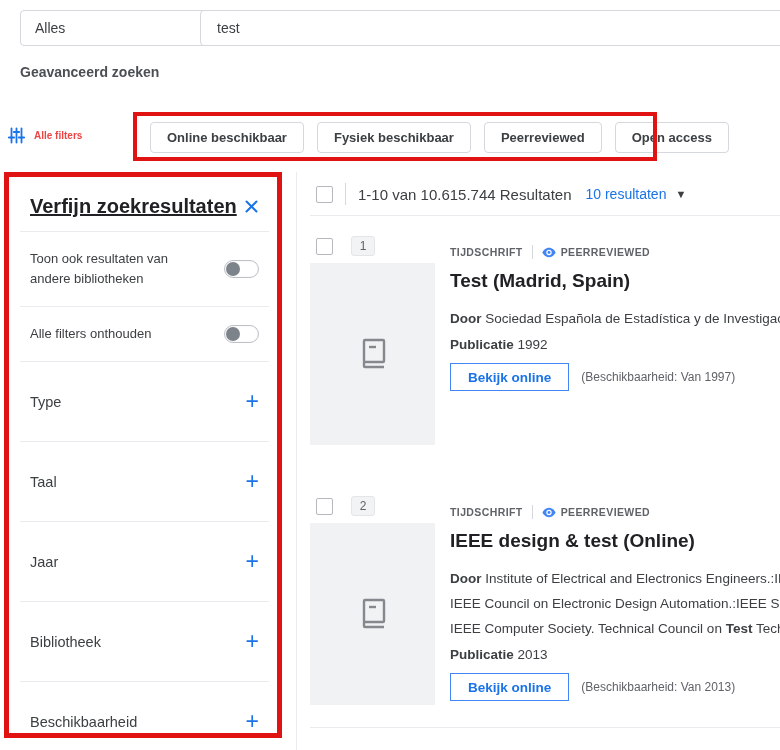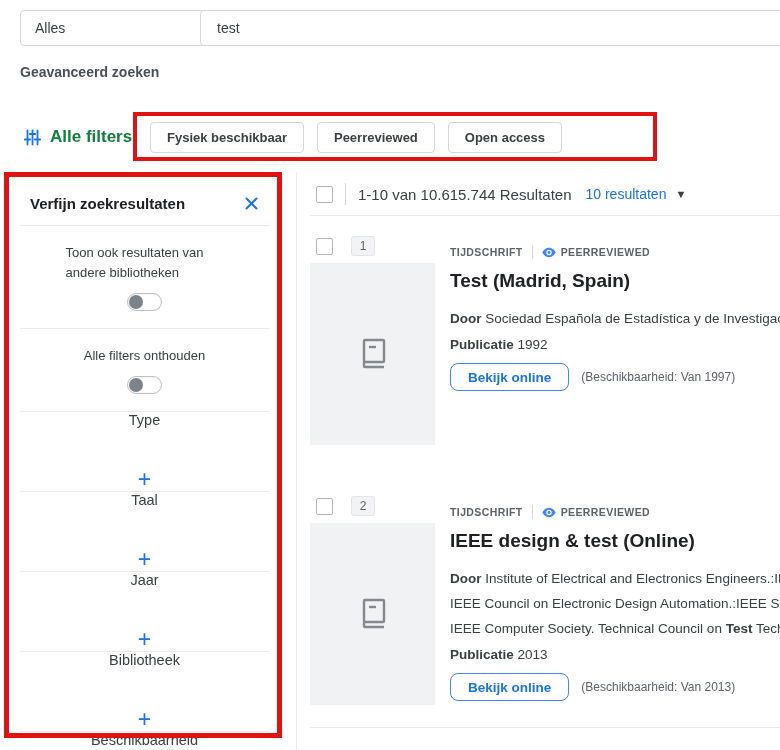--- a/index.html
+++ b/index.html
@@ -24,22 +24,22 @@
     font-size:14px; color:#3c4043; font-family:"Liberation Sans", sans-serif;
     outline:none;
   }
   .advanced-link {
     position:absolute; left:20px; top:64px;
     font-size:14px; font-weight:700; color:#4b4f54;
   }
 
   
   .all-filters {
-    position:absolute; left:24px; top:127px; display:flex; align-items:center;
-    gap:9px; color:#15803d; font-size:17px; font-weight:700; cursor:pointer;
+    position:absolute; left:8px; top:127px; display:flex; align-items:center;
+    gap:9px; color:#ef4444; font-size:10px; font-weight:700; cursor:pointer;
   }
   .chips {
     position:absolute; left:150px; top:122px; display:flex; gap:13px;
   }
   .chip {
     height:31px; padding:0 16px; background:#fff;
     border:1px solid #d5d8dc; border-radius:4px;
     font-size:13px; font-weight:700; color:#3c4043;
     display:flex; align-items:center; cursor:pointer; white-space:nowrap;
   }
@@ -48,23 +48,23 @@
   .anno { position:absolute; border:4px solid #e01212; pointer-events:none; }
   .anno-filters { left:133px; top:112px; width:524px; height:49px; }
   .anno-sidebar { left:4px;  top:172px; width:278px; height:566px; border-width:5px; }
 
   
   .sidebar { position:absolute; left:20px; top:182px; width:249px; background:#fff; }
   .sb-header {
     display:flex; align-items:center; justify-content:space-between;
     padding:13px 10px 13px 10px;
   }
-  .sb-title { font-size:15px; font-weight:700; color:#202124; }
+  .sb-title { font-size:20px; font-weight:700; color:#202124;text-decoration:underline; }
   .sb-close { cursor:pointer; display:flex; }
-  .sb-row { border-top:1px solid #e9ebee;flex-direction:column; }
+  .sb-row { border-top:1px solid #e9ebee; }
   .toggle-row {
     display:flex; align-items:center; justify-content:space-between;
     padding:17px 10px; gap:10px;
   }
   .toggle-label { font-size:13px; color:#3c4043; line-height:1.55; max-width:158px; }
   .toggle {
     flex:0 0 auto; width:35px; height:18px; border-radius:10px;
     border:1px solid #bdc1c6; background:#fff; position:relative; cursor:pointer;
     box-shadow:inset 0 0 2px rgba(0,0,0,.08);
   }
@@ -115,21 +115,21 @@
   .meta .eye { margin-right:5px; display:flex; }
   .r-title { font-size:19px; font-weight:700; color:#202124; margin-top:11px;
              white-space:nowrap; overflow:hidden; cursor:pointer; }
   .byline { font-size:13.5px; color:#3c4043; margin-top:14px; line-height:25px;
             white-space:nowrap; overflow:hidden; }
   .byline b, .pub b { font-weight:700; color:#3c4043; }
   .pub { font-size:13.5px; color:#3c4043; margin-top:6px; }
   .action-row { display:flex; align-items:center; margin-top:11px; gap:12px; }
   .view-btn {
     height:28px; padding:0 17px; background:#fff; border:1px solid #4285f4;
-    border-radius:8px; color:#1a73e8; font-size:13.5px; font-weight:700;
+    border-radius:0; color:#1a73e8; font-size:13.5px; font-weight:700;
     display:flex; align-items:center; cursor:pointer; white-space:nowrap;
   }
   .availability { font-size:12px; color:#5f6368; white-space:nowrap; }
 </style>
 </head>
 <body>
 
 <div class="scope-select">
   <span class="val">Alles</span>
   <span class="caret">▾</span>
@@ -144,20 +144,21 @@
       <line x1="0.8" y1="10.5" x2="6.2" y2="10.5"></line>
       <line x1="8.5" y1="1.5" x2="8.5" y2="15.5"></line>
       <line x1="5.8" y1="5" x2="11.2" y2="5"></line>
       <line x1="13.5" y1="1.5" x2="13.5" y2="15.5"></line>
       <line x1="10.8" y1="10.5" x2="16.2" y2="10.5"></line>
     </svg>
   </span>
   <span>Alle filters</span>
 </div>
 <div class="chips">
+  <div class="chip">Online beschikbaar</div>
   <div class="chip">Fysiek beschikbaar</div>
   <div class="chip">Peerreviewed</div>
   <div class="chip">Open access</div>
 </div>
 
 <div class="sidebar">
   <div class="sb-header">
     <span class="sb-title">Verfijn zoekresultaten</span>
     <span class="sb-close">
       <svg width="15" height="15" viewBox="0 0 15 15" stroke="#1a73e8" stroke-width="2" stroke-linecap="round">

